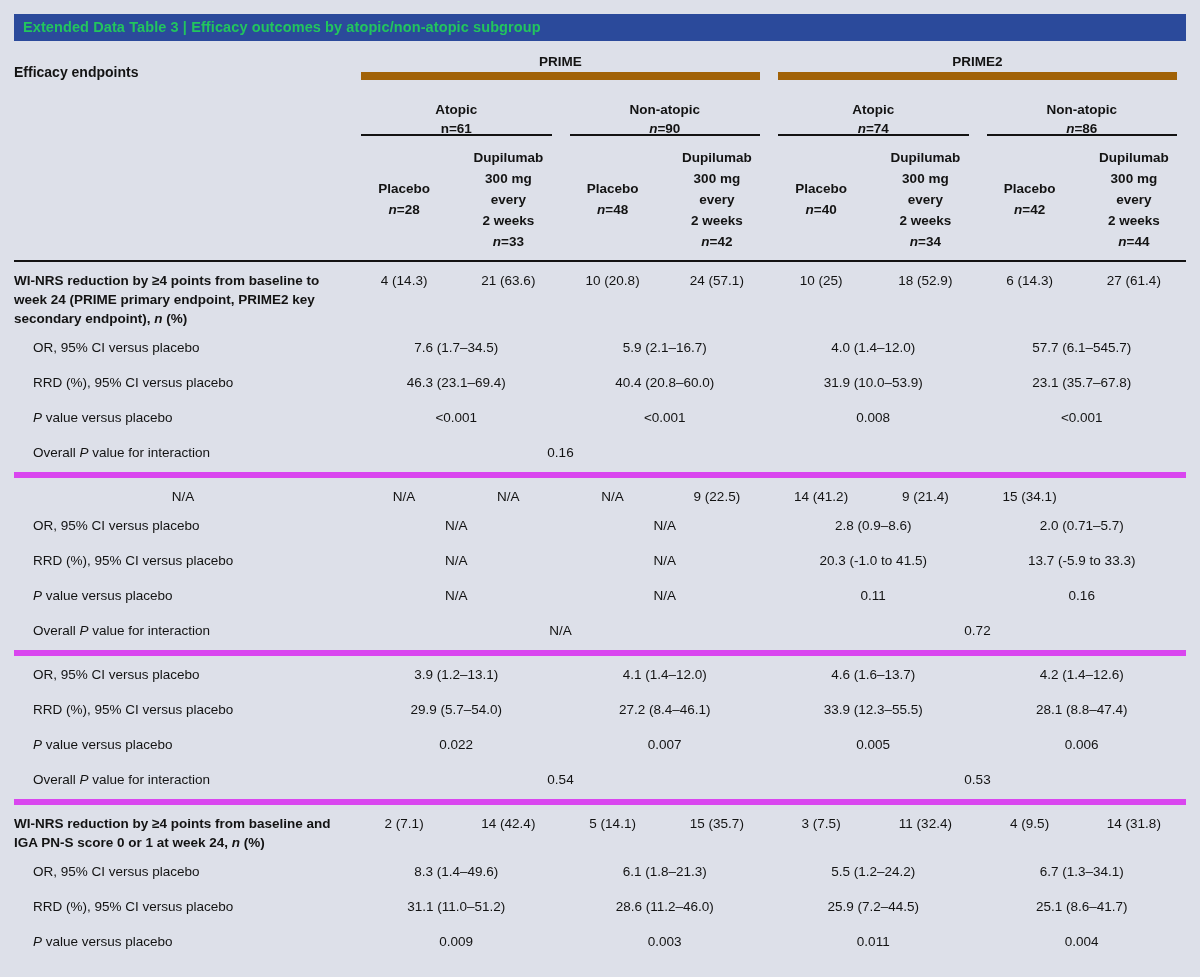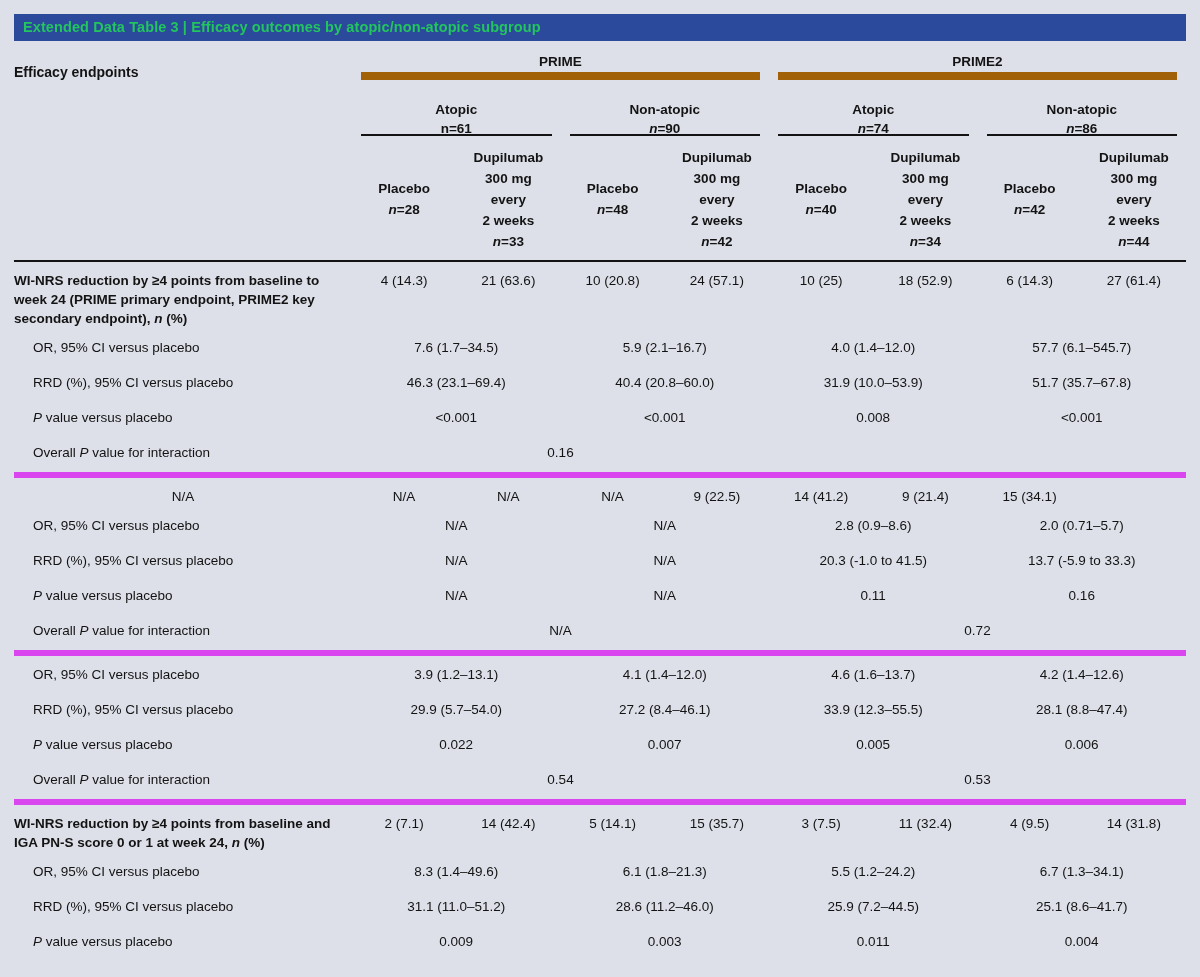--- a/index.html
+++ b/index.html
@@ -141,21 +141,21 @@
           <div class="val span2">7.6 (1.7–34.5)</div>
           <div class="val span2">5.9 (2.1–16.7)</div>
           <div class="val span2">4.0 (1.4–12.0)</div>
           <div class="val span2">57.7 (6.1–545.7)</div>
         </div>
         <div class="row sub">
           <div class="lbl sub-lbl">RRD (%), 95% CI versus placebo</div>
           <div class="val span2">46.3 (23.1–69.4)</div>
           <div class="val span2">40.4 (20.8–60.0)</div>
           <div class="val span2">31.9 (10.0–53.9)</div>
-          <div class="val span2">51.7 (35.7–67.8)</div>
+          <div class="val span2">23.1 (35.7–67.8)</div>
         </div>
         <div class="row sub">
           <div class="lbl sub-lbl"><i>P</i> value versus placebo</div>
           <div class="val span2">&lt;0.001</div>
           <div class="val span2">&lt;0.001</div>
           <div class="val span2">0.008</div>
           <div class="val span2">&lt;0.001</div>
         </div>
         <div class="row sub">
           <div class="lbl sub-lbl">Overall <i>P</i> value for interaction</div>

